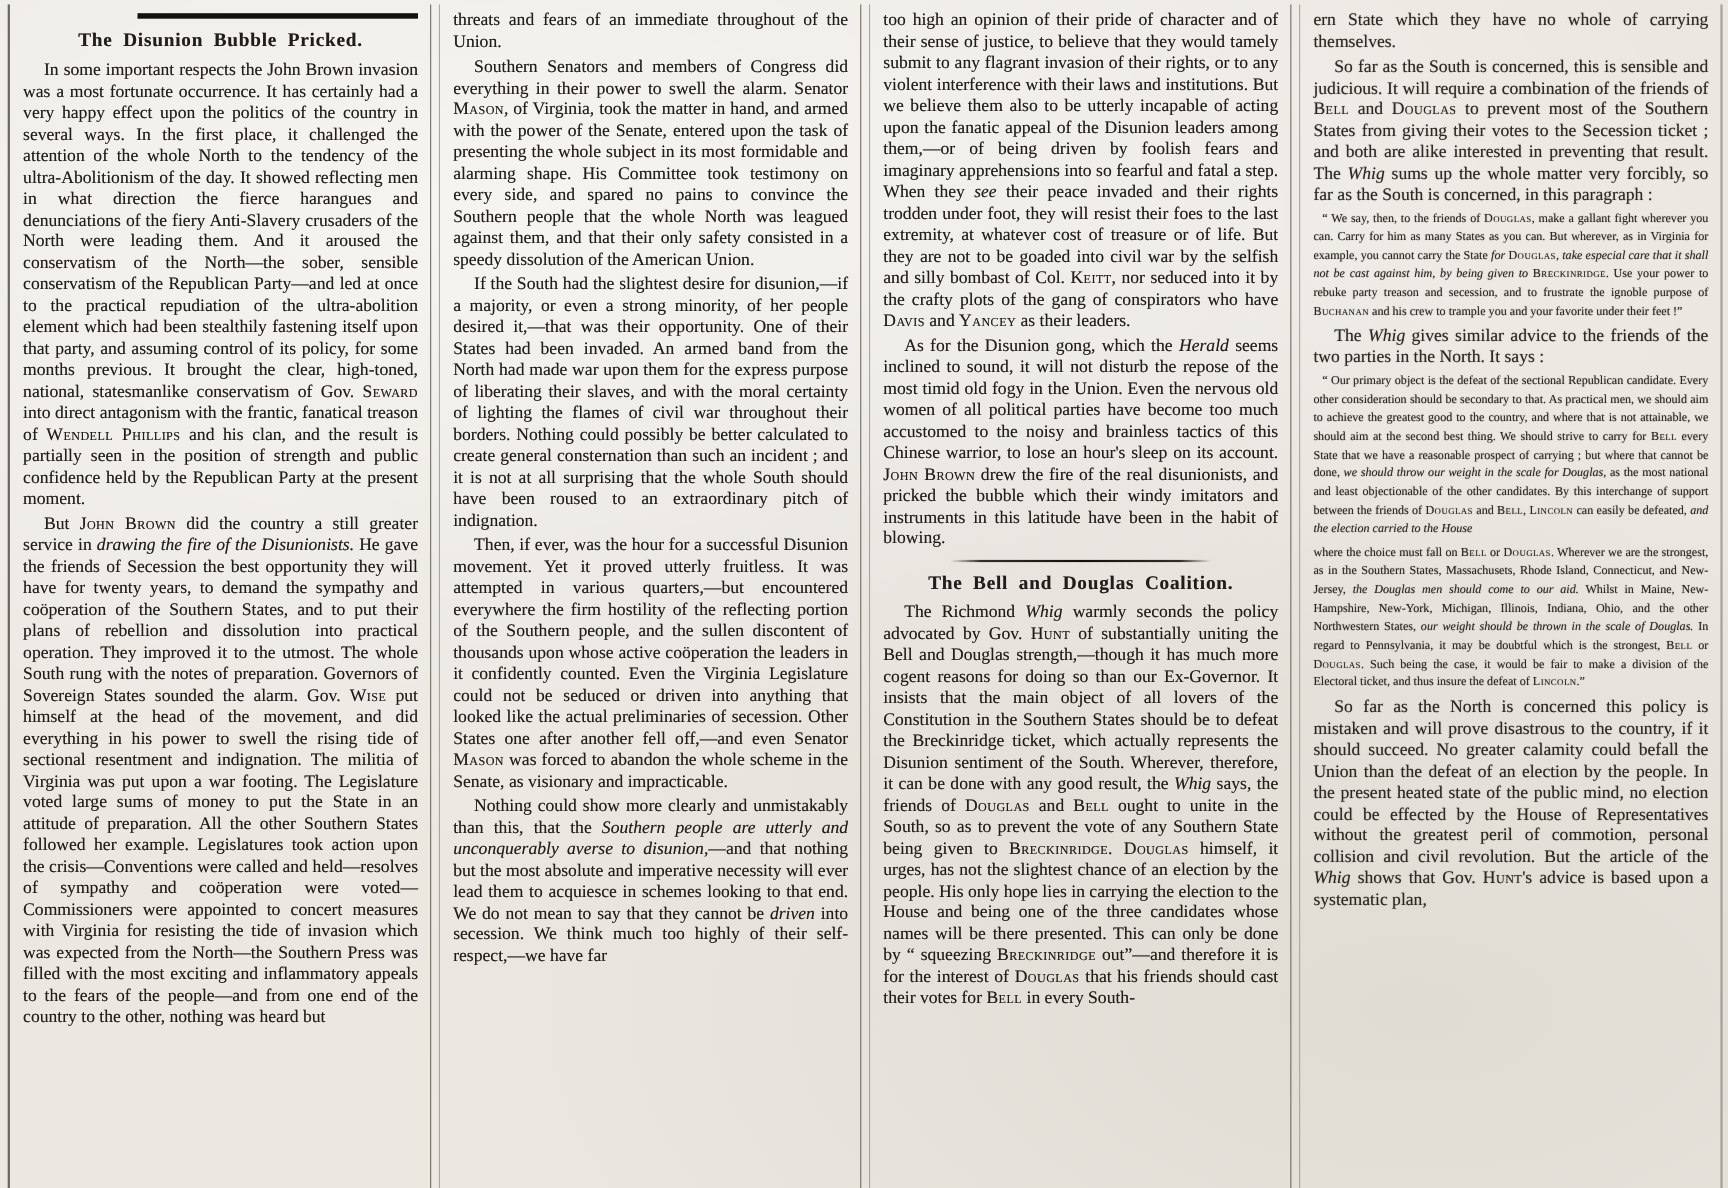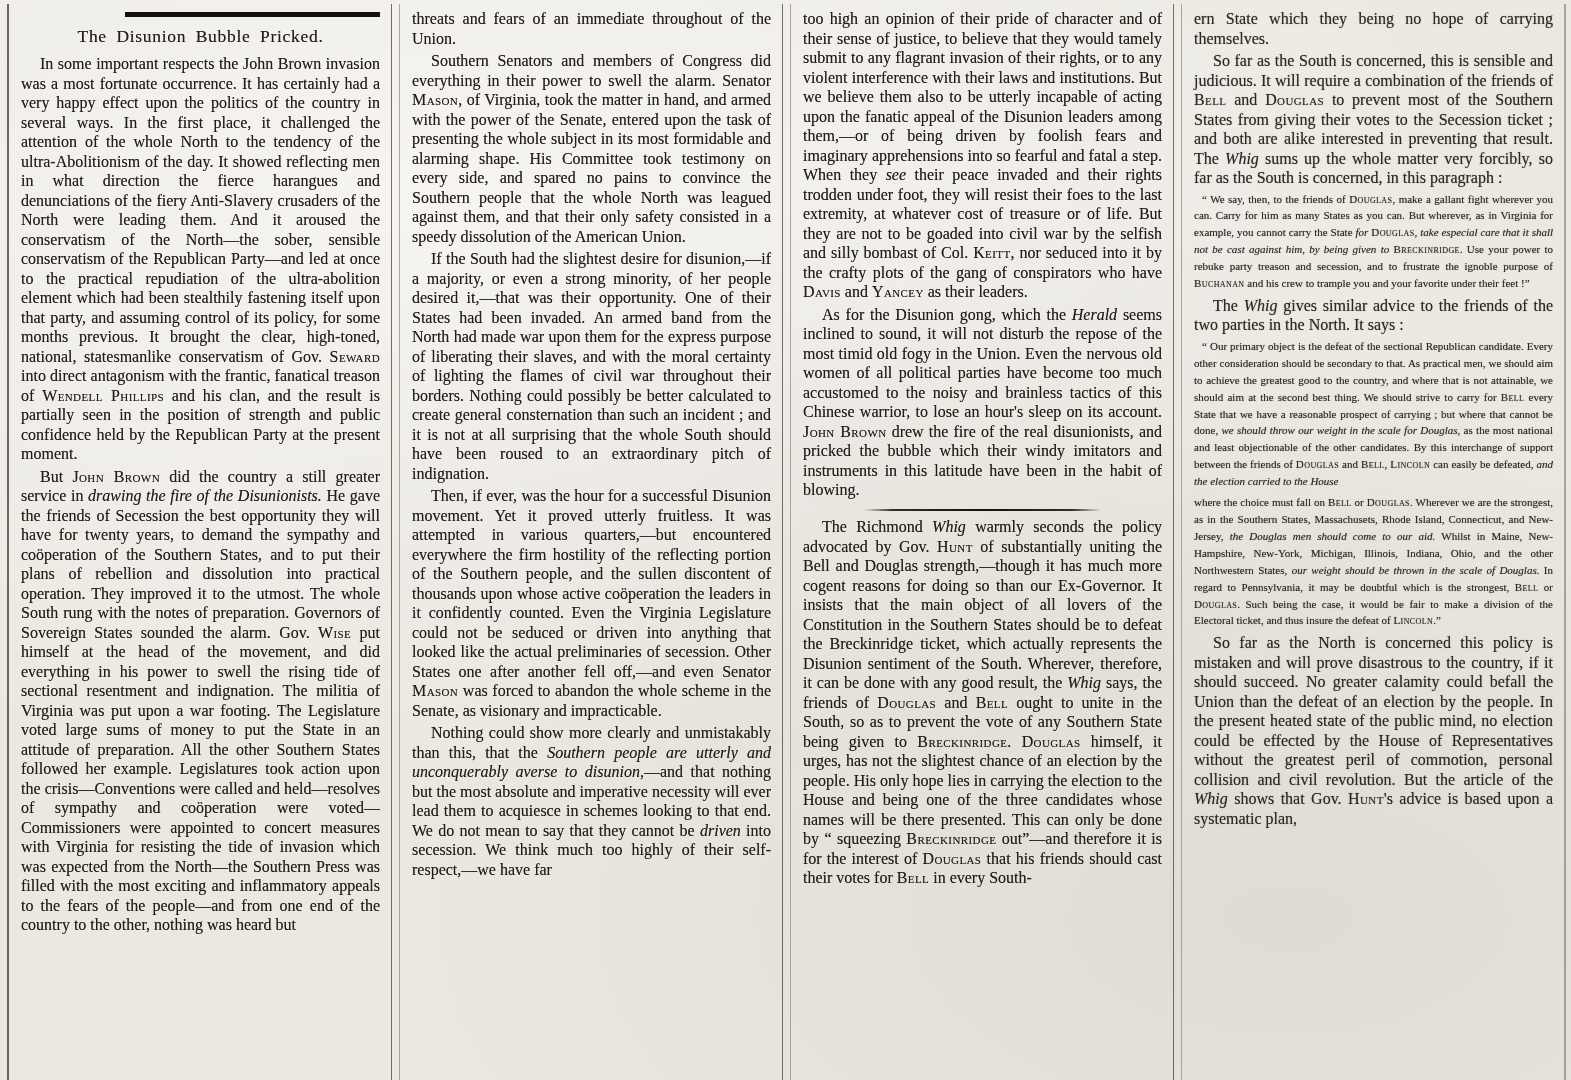--- a/index.html
+++ b/index.html
@@ -36,21 +36,21 @@
     hyphens:auto;-webkit-hyphens:auto;
     text-shadow:0 0 0.6px rgba(38,30,22,0.55);
   }
   .col.faded{color:#2c2822;text-shadow:0 0 0.9px rgba(44,38,30,0.5);}
   p{margin:0 0 3px;}
   p.indent{text-indent:19px;}
   p.noindent{text-indent:0;}
   p.quote{font-size:11px;line-height:16.9px;margin:3px 0 4px;}
   p.quote.indent{text-indent:8px;}
   .headline{
-    font-size:17.5px;font-weight:normal;text-align:center;
+    font-size:17.5px;font-weight:bold;text-align:center;
     letter-spacing:0.7px;word-spacing:4.5px;
     margin:2px 0 6px;line-height:24px;
   }
   .rule-thick{height:5px;background:#14110d;width:71%;margin:3px 0 7px auto;}
   .rule-thin{
     height:2.5px;width:66%;margin:9px auto 6px;
     background:linear-gradient(90deg, rgba(20,17,13,0) 0%, #332e26 12%, #14110d 50%, #332e26 88%, rgba(20,17,13,0) 100%);
   }
   .sc{font-variant:small-caps;letter-spacing:0.4px;}
   em{font-style:italic;}
@@ -72,25 +72,26 @@
       <p class="indent">Southern Senators and members of Congress did everything in their power to swell the alarm. Senator <span class="sc">Mason</span>, of Virginia, took the matter in hand, and armed with the power of the Senate, entered upon the task of presenting the whole subject in its most formidable and alarming shape. His Committee took testimony on every side, and spared no pains to convince the Southern people that the whole North was leagued against them, and that their only safety consisted in a speedy dissolution of the American Union.</p>
       <p class="indent">If the South had the slightest desire for disunion,—if a majority, or even a strong minority, of her people desired it,—that was their opportunity. One of their States had been invaded. An armed band from the North had made war upon them for the express purpose of liberating their slaves, and with the moral certainty of lighting the flames of civil war throughout their borders. Nothing could possibly be better calculated to create general consternation than such an incident ; and it is not at all surprising that the whole South should have been roused to an extraordinary pitch of indignation.</p>
       <p class="indent">Then, if ever, was the hour for a successful Disunion movement. Yet it proved utterly fruitless. It was attempted in various quarters,—but encountered everywhere the firm hostility of the reflecting portion of the Southern people, and the sullen discontent of thousands upon whose active coöperation the leaders in it confidently counted. Even the Virginia Legislature could not be seduced or driven into anything that looked like the actual preliminaries of secession. Other States one after another fell off,—and even Senator <span class="sc">Mason</span> was forced to abandon the whole scheme in the Senate, as visionary and impracticable.</p>
       <p class="indent">Nothing could show more clearly and unmistakably than this, that the <em>Southern people are utterly and unconquerably averse to disunion</em>,—and that nothing but the most absolute and imperative necessity will ever lead them to acquiesce in schemes looking to that end. We do not mean to say that they cannot be <em>driven</em> into secession. We think much too highly of their self-respect,—we have far</p>
     </div>
   <div class="gutter"></div>
   <div class="col">
       <p class="noindent">too high an opinion of their pride of character and of their sense of justice, to believe that they would tamely submit to any flagrant invasion of their rights, or to any violent interference with their laws and institutions. But we believe them also to be utterly incapable of acting upon the fanatic appeal of the Disunion leaders among them,—or of being driven by foolish fears and imaginary apprehensions into so fearful and fatal a step. When they <em>see</em> their peace invaded and their rights trodden under foot, they will resist their foes to the last extremity, at whatever cost of treasure or of life. But they are not to be goaded into civil war by the selfish and silly bombast of Col. <span class="sc">Keitt</span>, nor seduced into it by the crafty plots of the gang of conspirators who have <span class="sc">Davis</span> and <span class="sc">Yancey</span> as their leaders.</p>
       <p class="indent">As for the Disunion gong, which the <em>Herald</em> seems inclined to sound, it will not disturb the repose of the most timid old fogy in the Union. Even the nervous old women of all political parties have become too much accustomed to the noisy and brainless tactics of this Chinese warrior, to lose an hour's sleep on its account. <span class="sc">John Brown</span> drew the fire of the real disunionists, and pricked the bubble which their windy imitators and instruments in this latitude have been in the habit of blowing.</p>
       <div class="rule-thin"></div>
+      <h2 class="headline">The Bell and Douglas Coalition.</h2>
       <p class="indent">The Richmond <em>Whig</em> warmly seconds the policy advocated by Gov. <span class="sc">Hunt</span> of substantially uniting the Bell and Douglas strength,—though it has much more cogent reasons for doing so than our Ex-Governor. It insists that the main object of all lovers of the Constitution in the Southern States should be to defeat the Breckinridge ticket, which actually represents the Disunion sentiment of the South. Wherever, therefore, it can be done with any good result, the <em>Whig</em> says, the friends of <span class="sc">Douglas</span> and <span class="sc">Bell</span> ought to unite in the South, so as to prevent the vote of any Southern State being given to <span class="sc">Breckinridge</span>. <span class="sc">Douglas</span> himself, it urges, has not the slightest chance of an election by the people. His only hope lies in carrying the election to the House and being one of the three candidates whose names will be there presented. This can only be done by “ squeezing <span class="sc">Breckinridge</span> out”—and therefore it is for the interest of <span class="sc">Douglas</span> that his friends should cast their votes for <span class="sc">Bell</span> in every South-</p>
     </div>
   <div class="gutter"></div>
   <div class="col faded">
-      <p class="noindent">ern State which they being no hope of carrying themselves.</p>
+      <p class="noindent">ern State which they have no whole of carrying themselves.</p>
       <p class="indent">So far as the South is concerned, this is sensible and judicious. It will require a combination of the friends of <span class="sc">Bell</span> and <span class="sc">Douglas</span> to prevent most of the Southern States from giving their votes to the Secession ticket ; and both are alike interested in preventing that result. The <em>Whig</em> sums up the whole matter very forcibly, so far as the South is concerned, in this paragraph :</p>
       <p class="quote indent">“ We say, then, to the friends of <span class="sc">Douglas</span>, make a gallant fight wherever you can. Carry for him as many States as you can. But wherever, as in Virginia for example, you cannot carry the State <em>for</em> <span class="sc">Douglas</span>, <em>take especial care that it shall not be cast against him, by being given to</em> <span class="sc">Breckinridge</span>. Use your power to rebuke party treason and secession, and to frustrate the ignoble purpose of <span class="sc">Buchanan</span> and his crew to trample you and your favorite under their feet !”</p>
       <p class="indent">The <em>Whig</em> gives similar advice to the friends of the two parties in the North. It says :</p>
       <p class="quote indent">“ Our primary object is the defeat of the sectional Republican candidate. Every other consideration should be secondary to that. As practical men, we should aim to achieve the greatest good to the country, and where that is not attainable, we should aim at the second best thing. We should strive to carry for <span class="sc">Bell</span> every State that we have a reasonable prospect of carrying ; but where that cannot be done, <em>we should throw our weight in the scale for Douglas</em>, as the most national and least objectionable of the other candidates. By this interchange of support between the friends of <span class="sc">Douglas</span> and <span class="sc">Bell</span>, <span class="sc">Lincoln</span> can easily be defeated, <em>and the election carried to the House</em></p>
       <p class="quote noindent">where the choice must fall on <span class="sc">Bell</span> or <span class="sc">Douglas</span>. Wherever we are the strongest, as in the Southern States, Massachusets, Rhode Island, Connecticut, and New-Jersey, <em>the Douglas men should come to our aid.</em> Whilst in Maine, New-Hampshire, New-York, Michigan, Illinois, Indiana, Ohio, and the other Northwestern States, <em>our weight should be thrown in the scale of Douglas.</em> In regard to Pennsylvania, it may be doubtful which is the strongest, <span class="sc">Bell</span> or <span class="sc">Douglas</span>. Such being the case, it would be fair to make a division of the Electoral ticket, and thus insure the defeat of <span class="sc">Lincoln</span>.”</p>
       <p class="indent">So far as the North is concerned this policy is mistaken and will prove disastrous to the country, if it should succeed. No greater calamity could befall the Union than the defeat of an election by the people. In the present heated state of the public mind, no election could be effected by the House of Representatives without the greatest peril of commotion, personal collision and civil revolution. But the article of the <em>Whig</em> shows that Gov. <span class="sc">Hunt</span>'s advice is based upon a systematic plan,</p>
     </div>
   <div class="edge-right"></div>
 </div>
 

